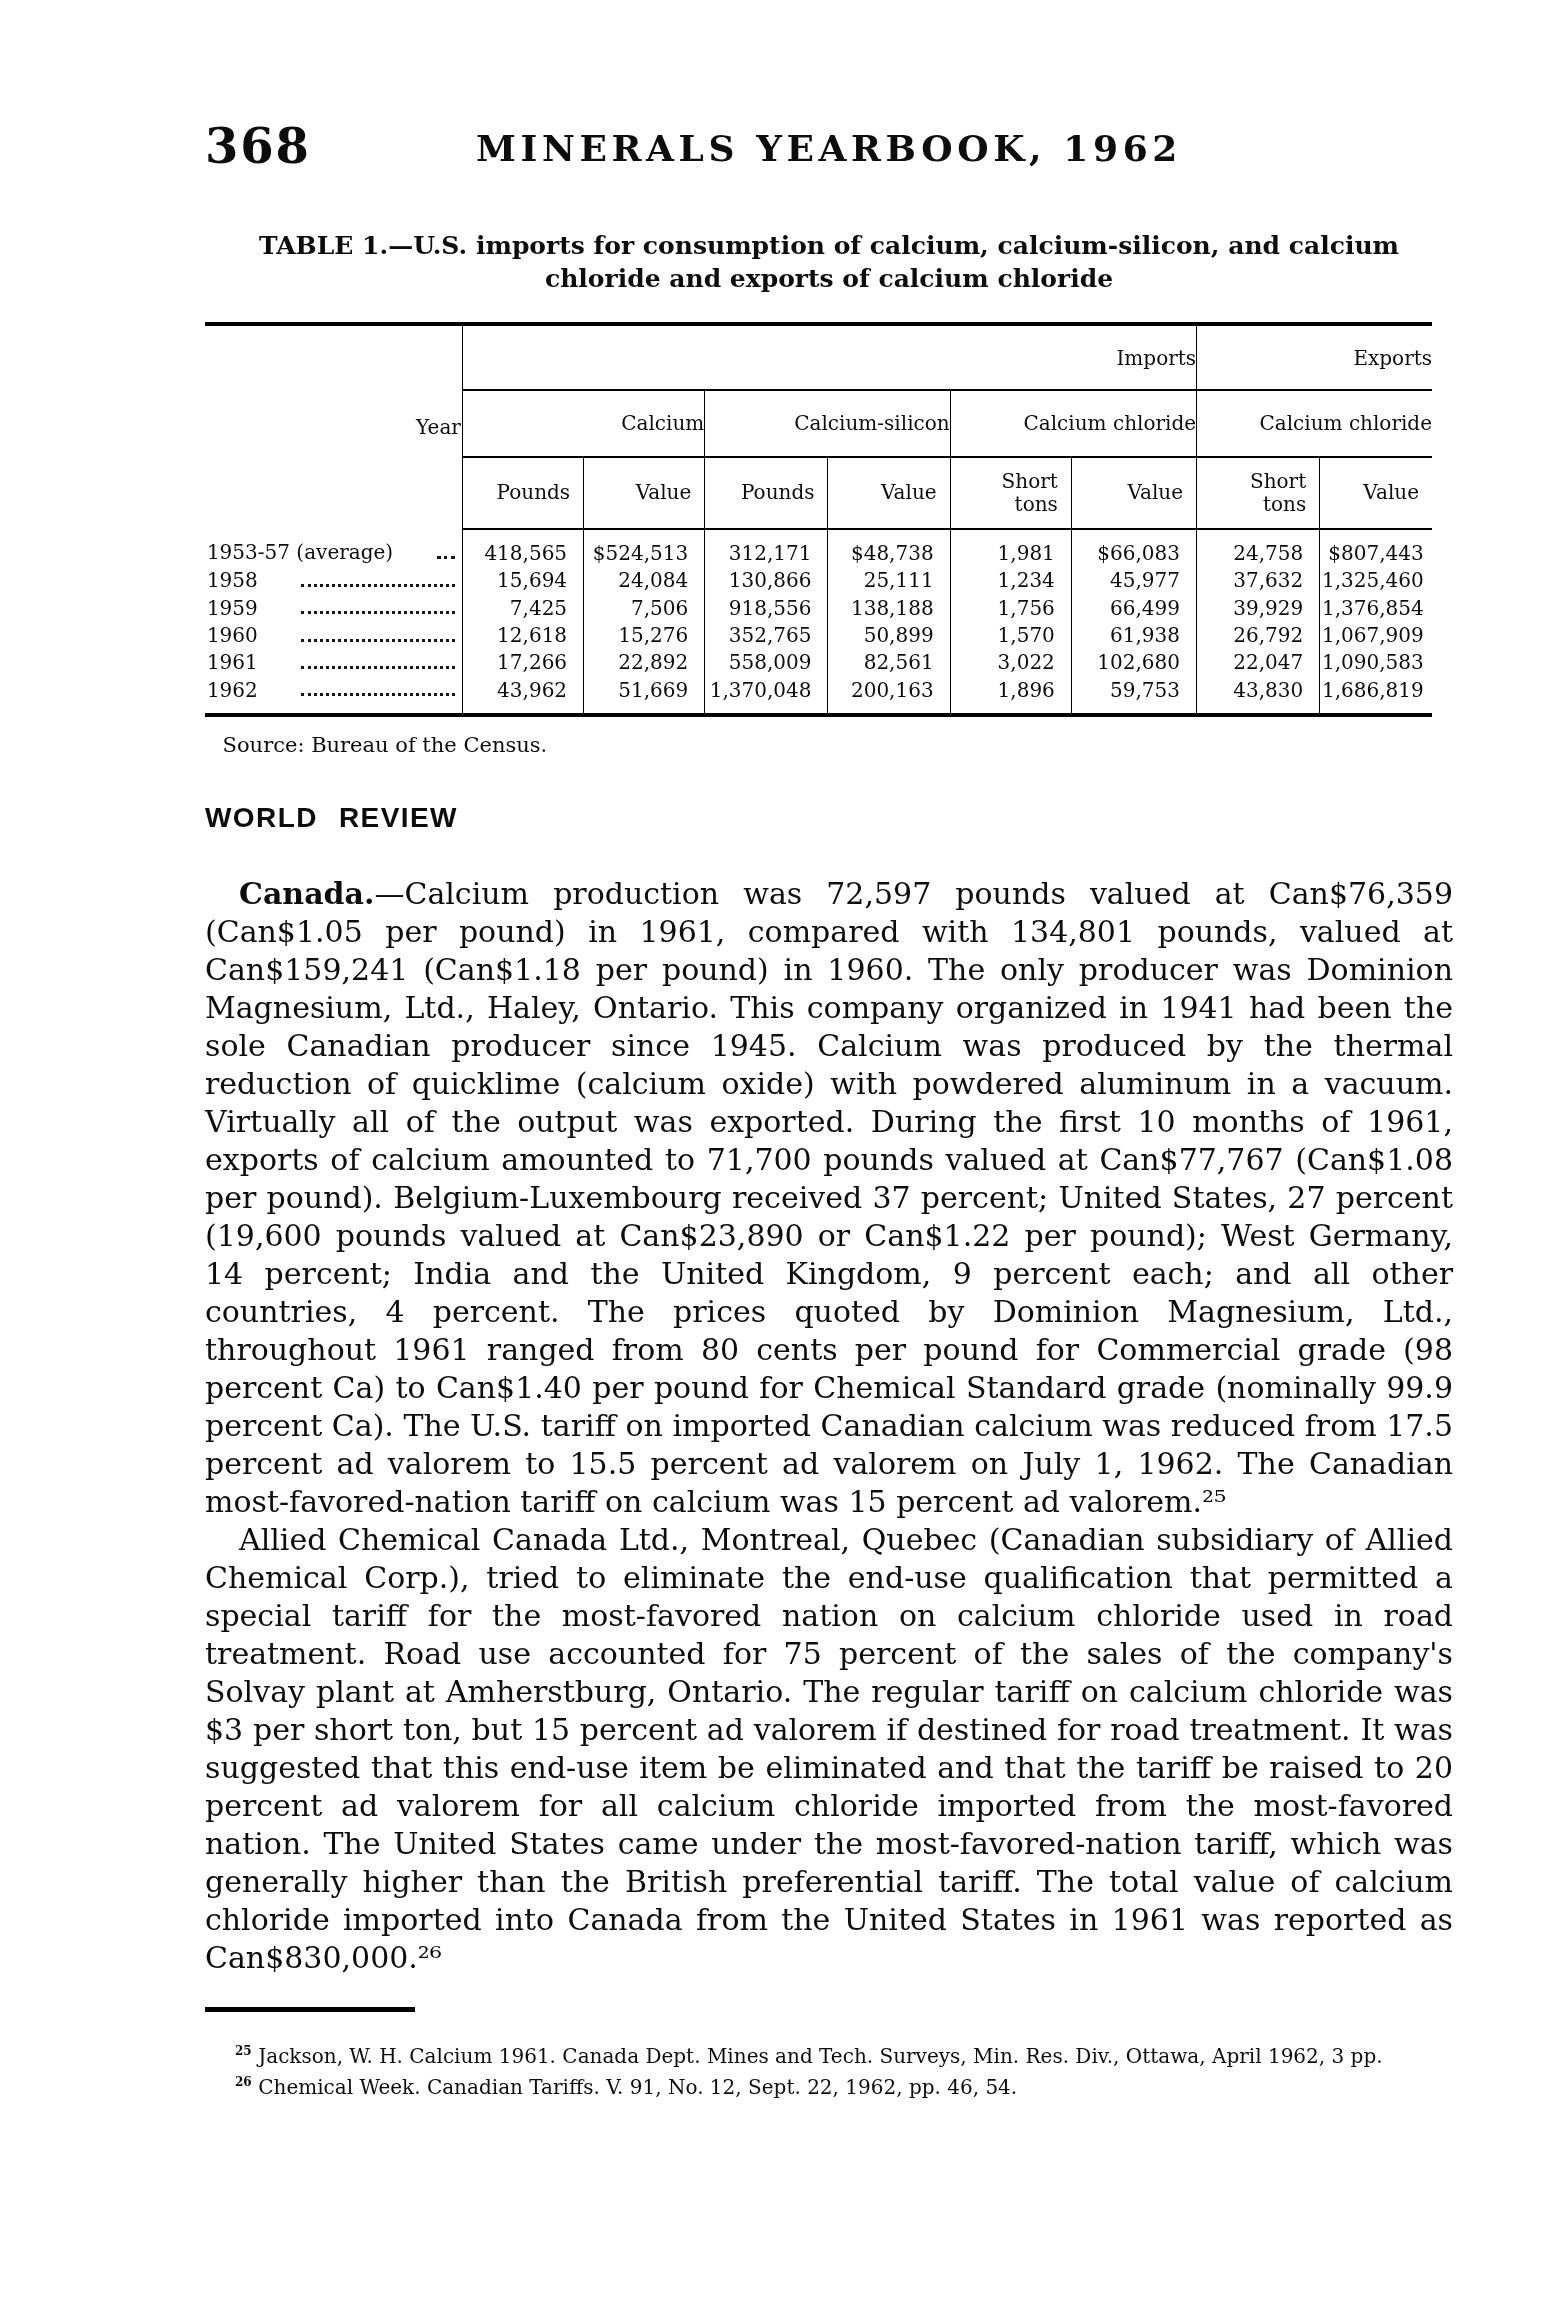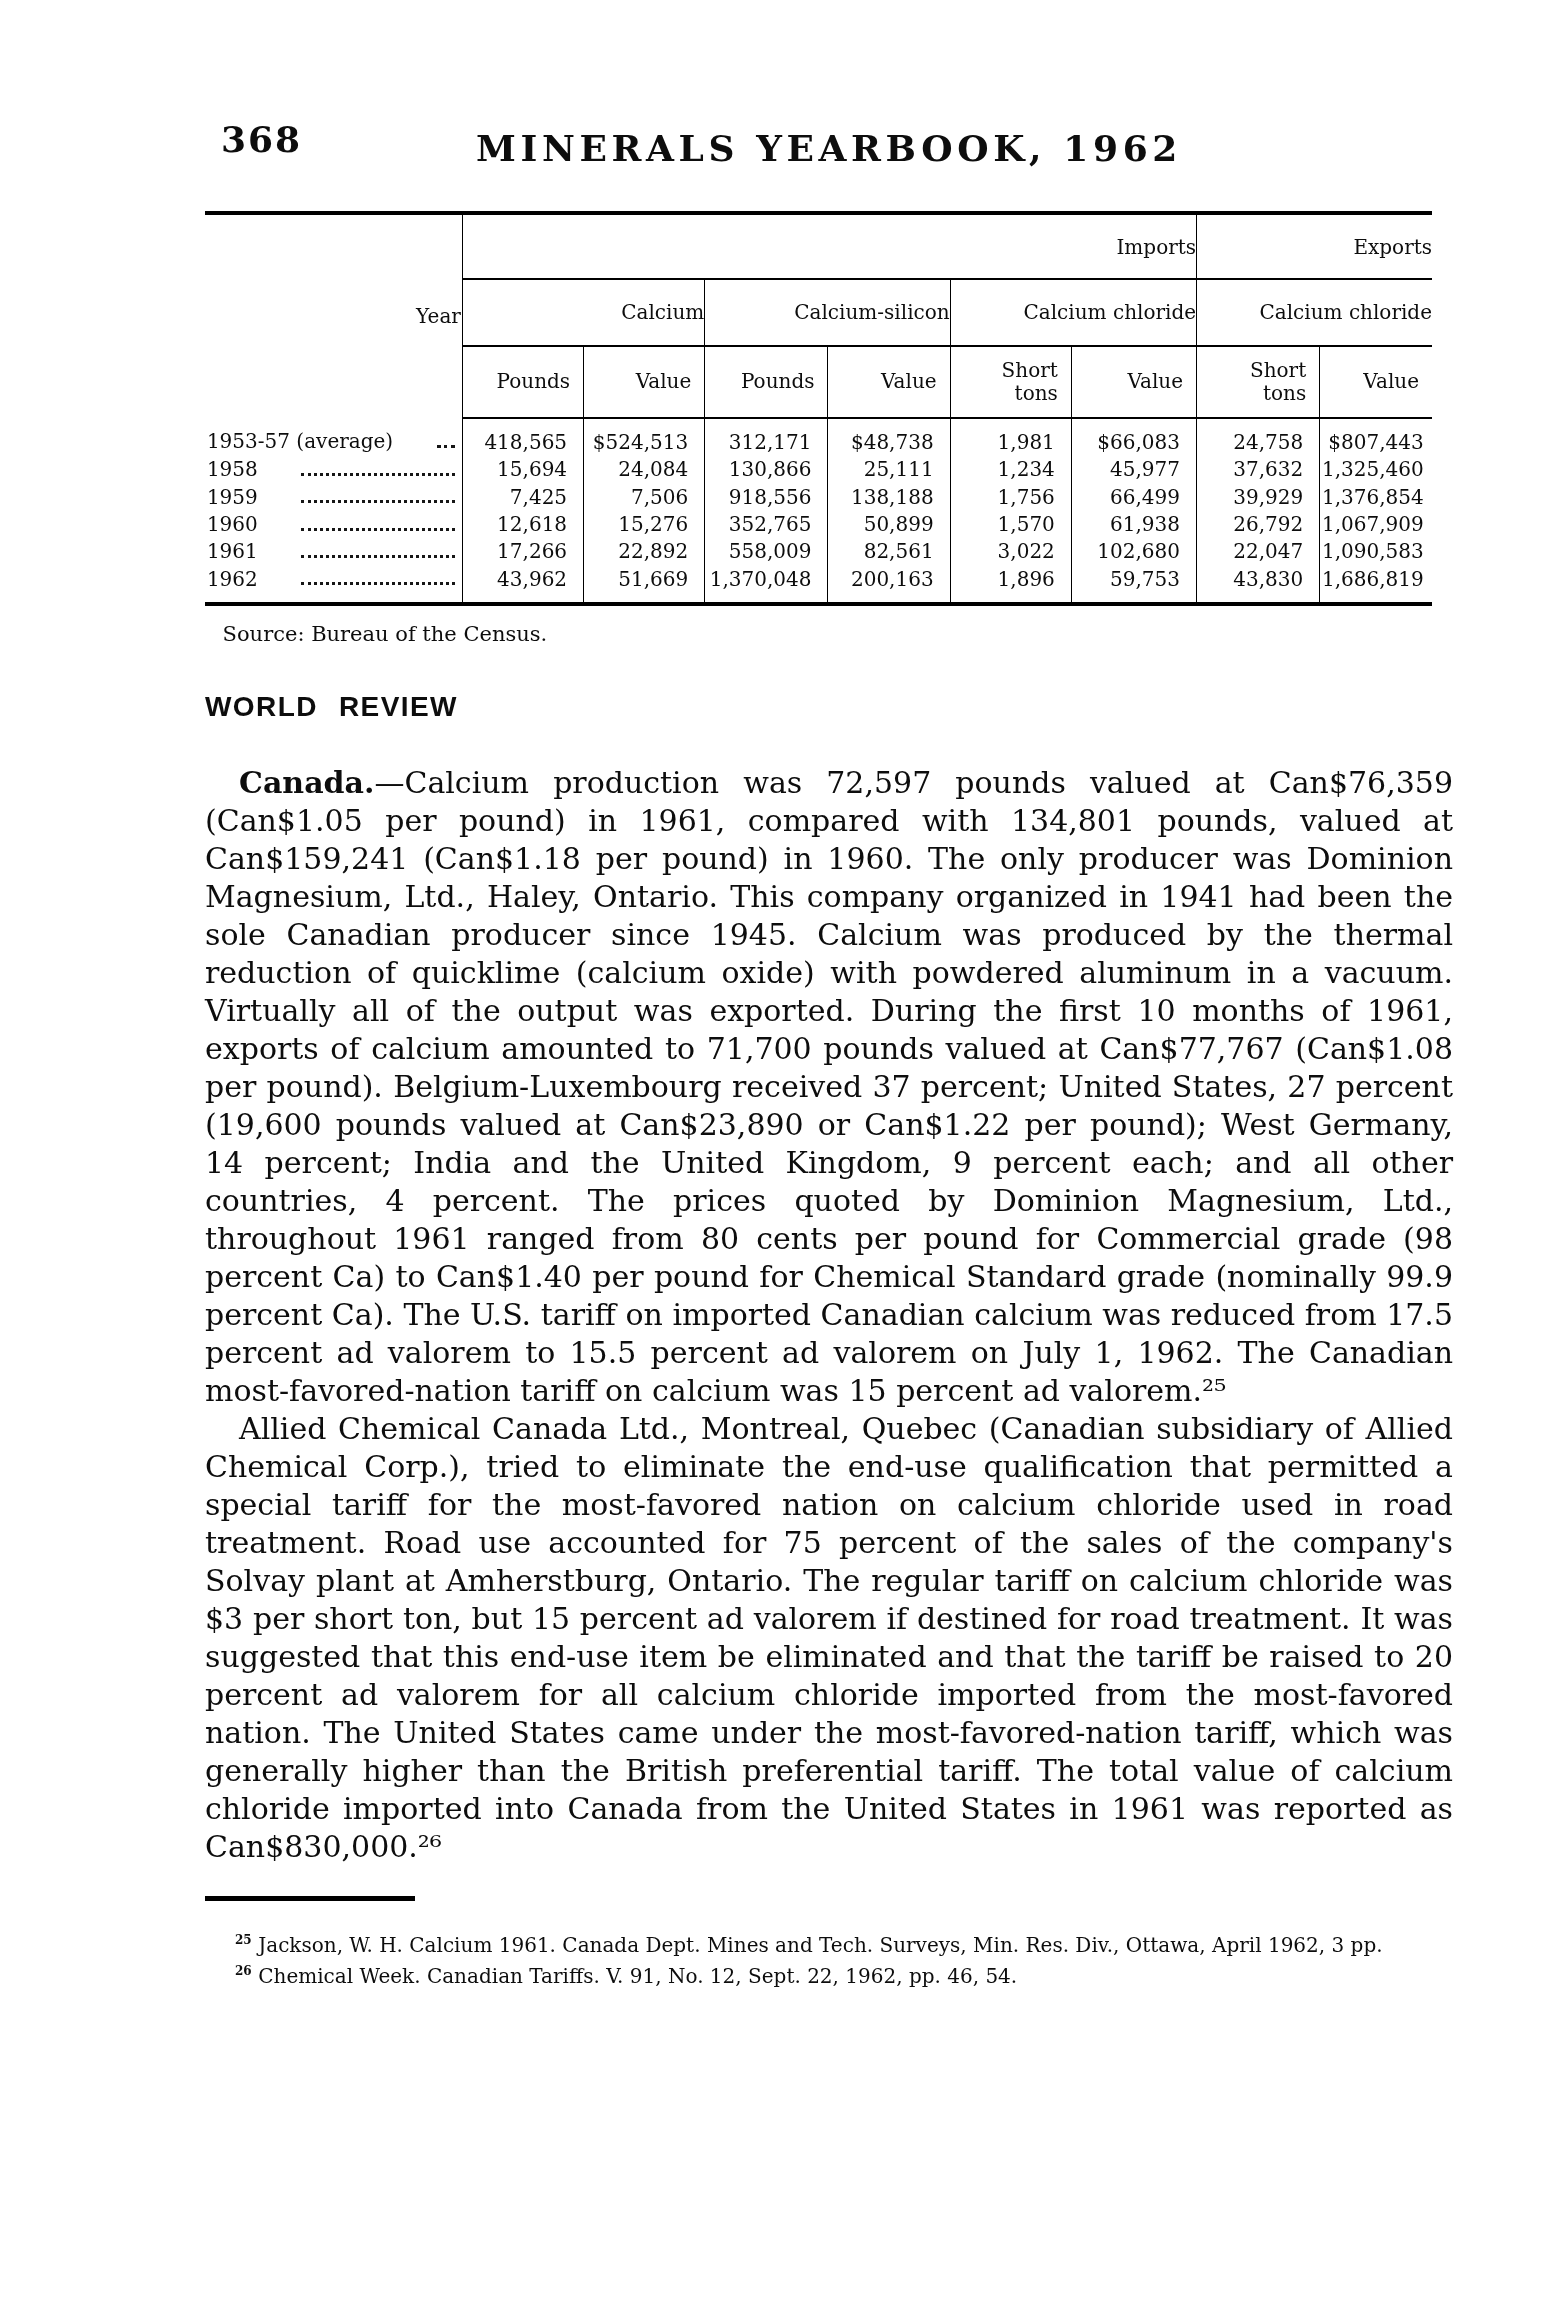--- a/index.html
+++ b/index.html
@@ -9,22 +9,22 @@
     background:#ffffff;
     color:#0d0d0d;
     font-family:"DejaVu Serif","Liberation Serif",serif;
     box-sizing:border-box;
     padding:124px 115px 0 205px;
     overflow:hidden;
   }
   
   .page-header{position:relative;height:60px;}
   .page-number{
-    position:absolute;left:16px;top:-6.5px;
-    font-size:36px;font-weight:bold;letter-spacing:1.9px;
+    position:absolute;left:0;top:-6.5px;
+    font-size:48px;font-weight:bold;letter-spacing:1.9px;
   }
   .running-title{
     text-align:center;
     font-size:36px;font-weight:bold;letter-spacing:4.6px;
     padding-top:2.8px;
   }
   
   .table-title{
     margin-top:45px;
     text-align:center;
@@ -100,20 +100,24 @@
 </head>
 <body>
 
 <div class="page">
 
   <header class="page-header">
     <div class="page-number">368</div>
     <div class="running-title">MINERALS YEARBOOK, 1962</div>
   </header>
 
+  <div class="table-title">
+    <div>TABLE 1.—U.S. imports for consumption of calcium, calcium-silicon, and calcium</div>
+    <div>chloride and exports of calcium chloride</div>
+  </div>
 
   <table class="data">
     <colgroup>
       <col style="width:257px">
       <col style="width:121px">
         <col style="width:121px">
       <col style="width:123px">
         <col style="width:122px">
       <col style="width:121px">
         <col style="width:125px">

